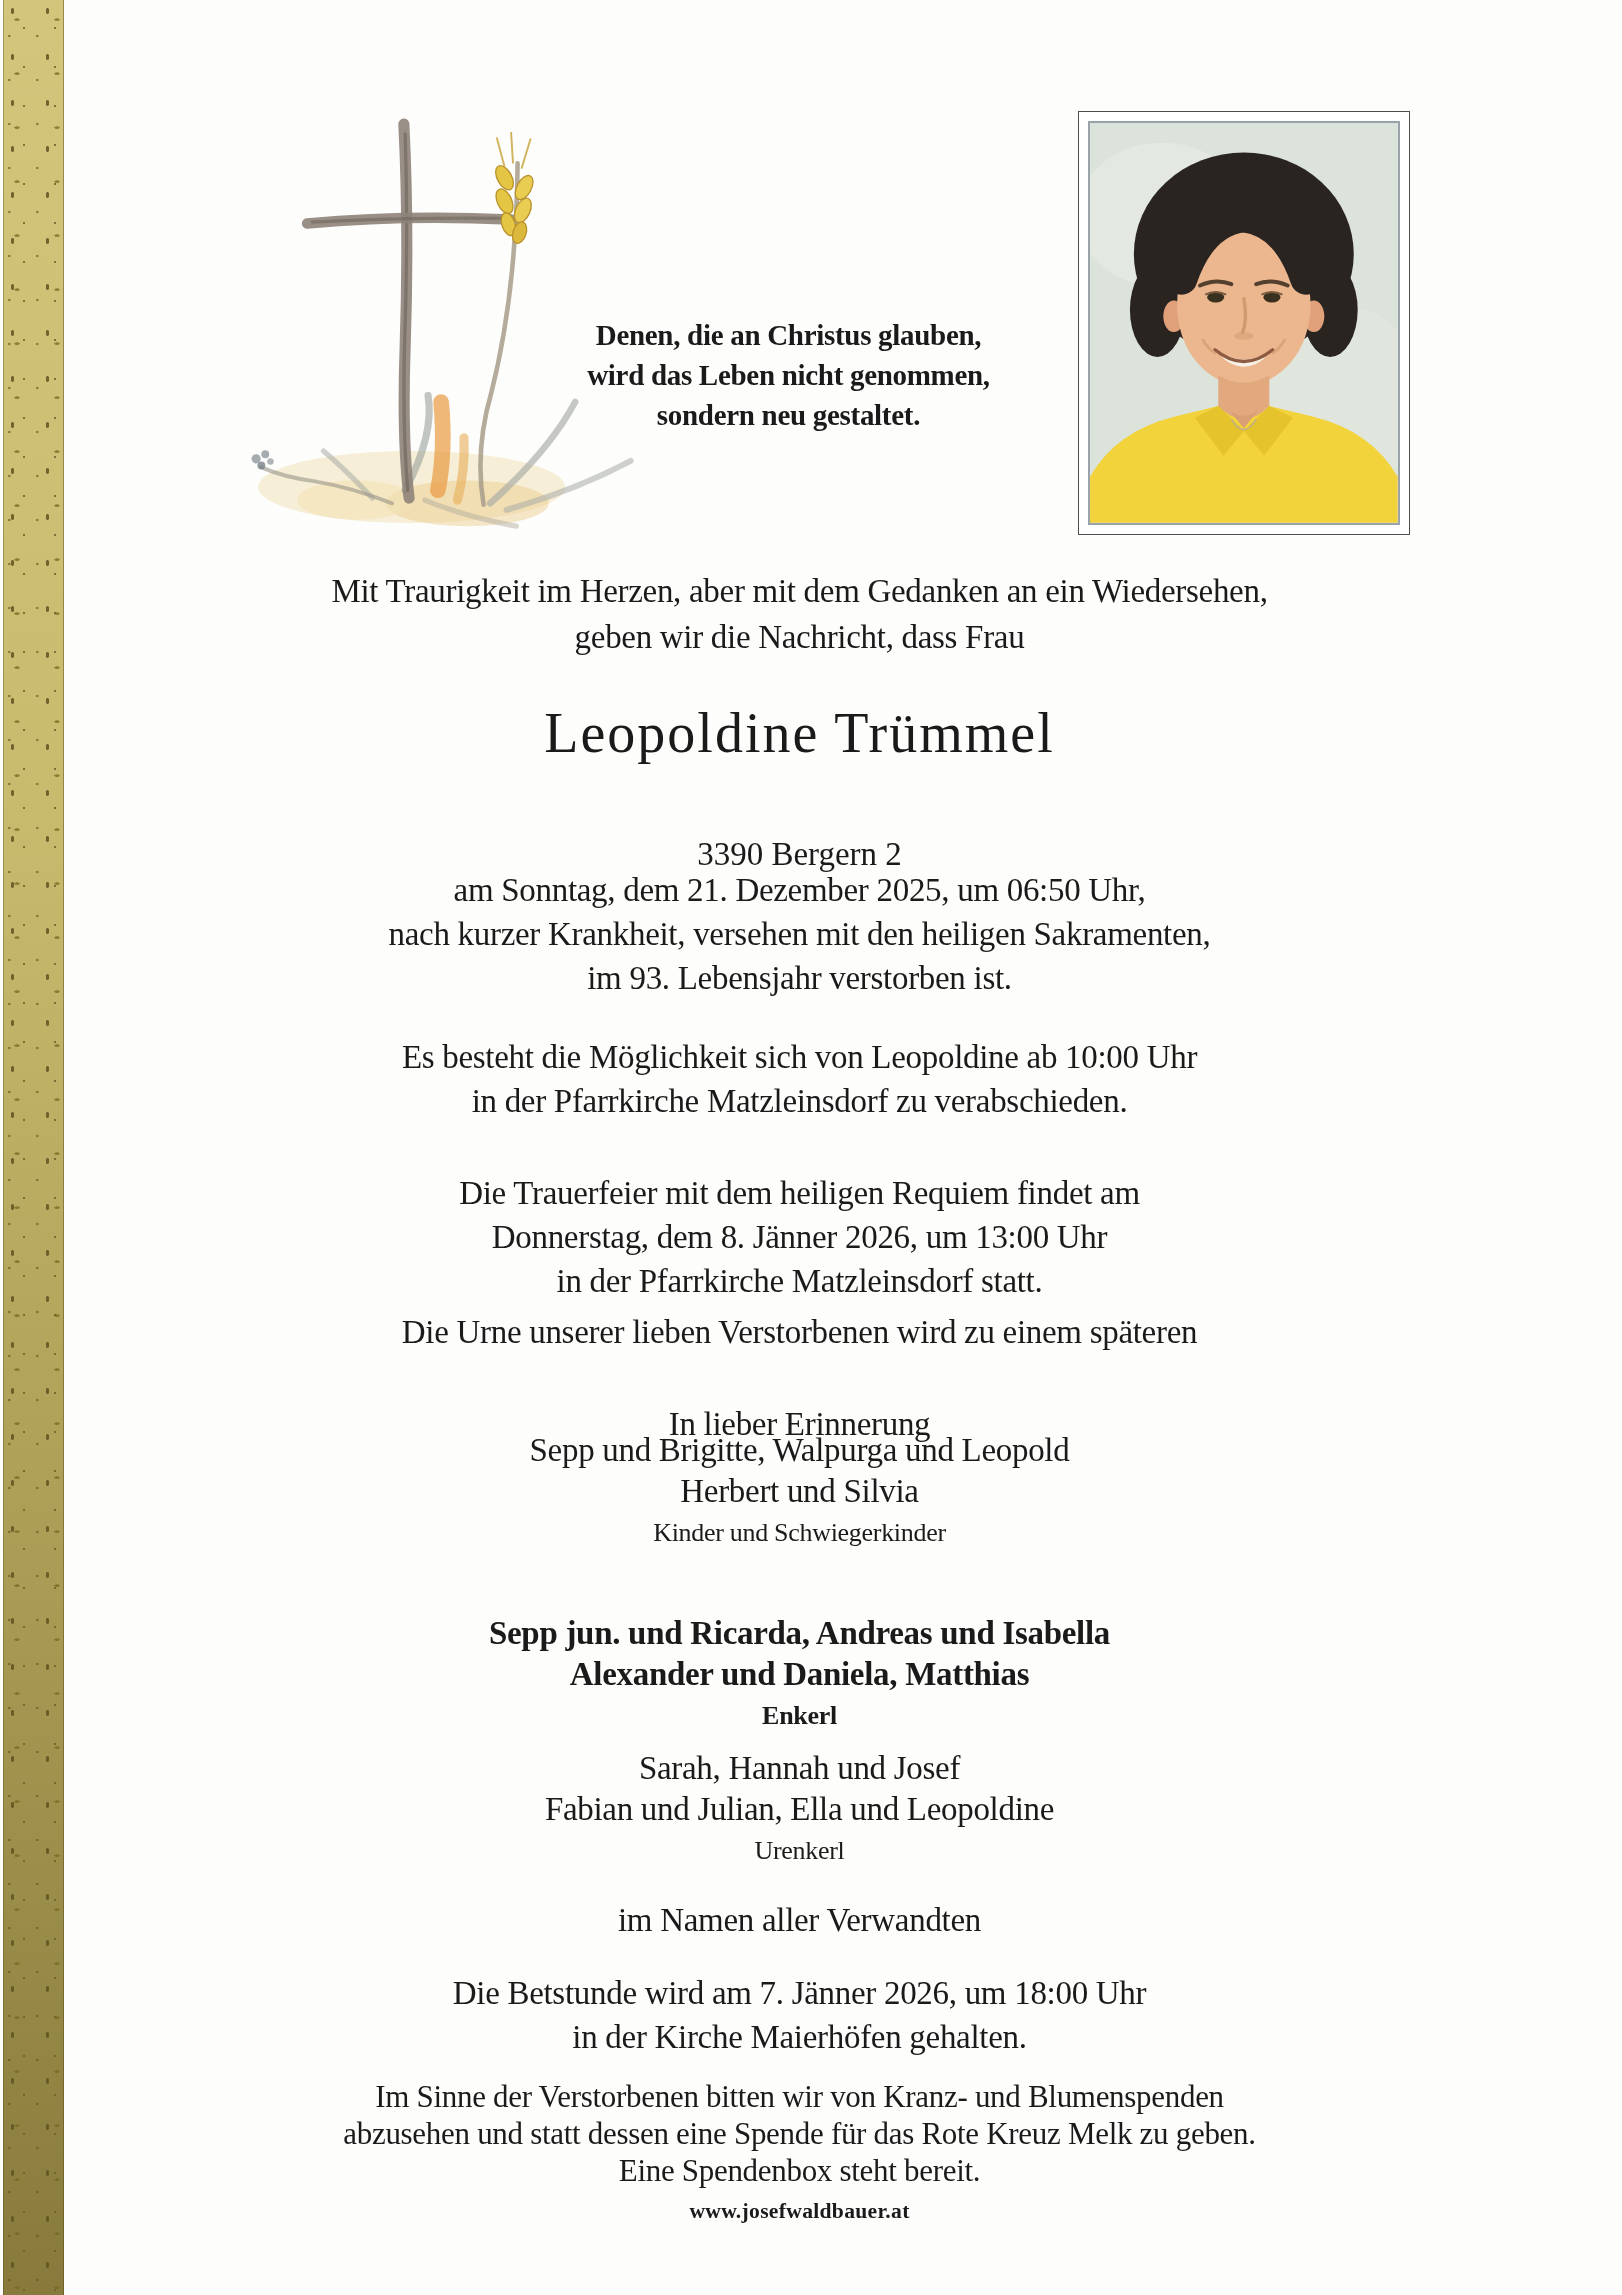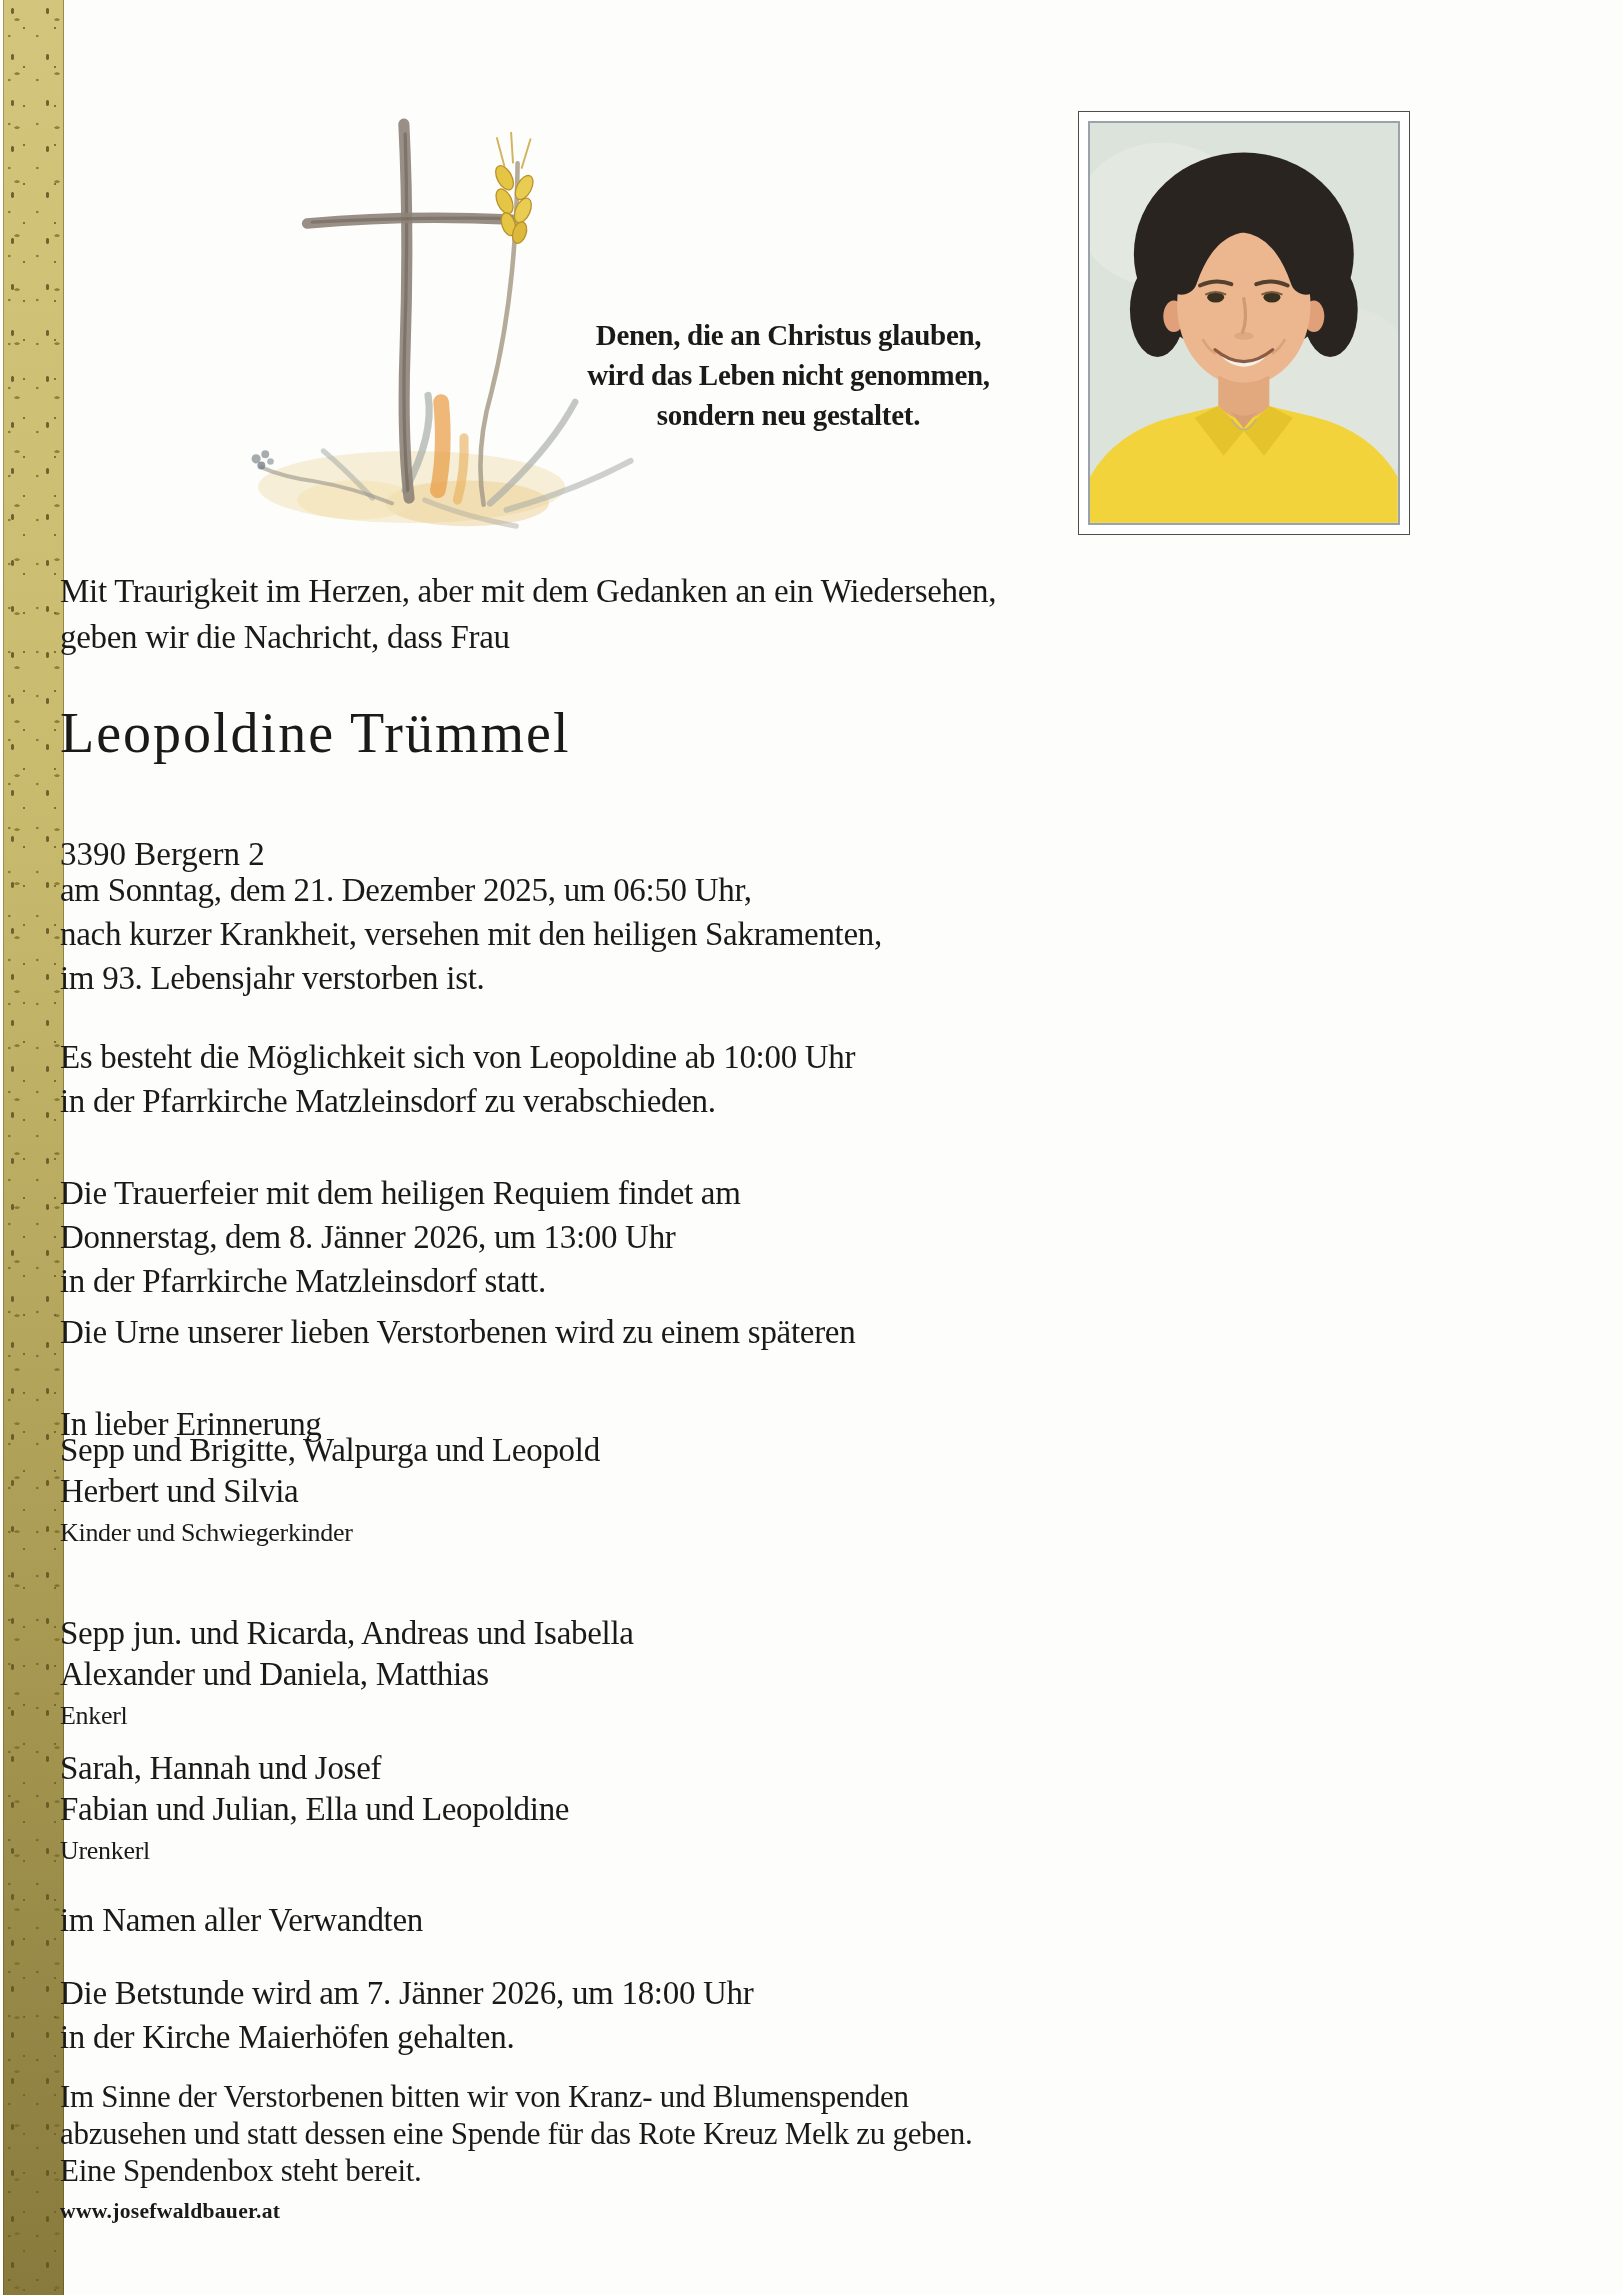--- a/index.html
+++ b/index.html
@@ -20,40 +20,40 @@
       radial-gradient(ellipse 3.3px 5.9px at 8.5px 11px, rgba(95,84,32,.85) 45%, transparent 58%) 0 0/35px 46px,
       radial-gradient(ellipse 2px 2px at 20px 28px, rgba(107,94,40,.8) 45%, transparent 62%) 0 0/31px 39px,
       radial-gradient(ellipse 5.9px 2.6px at 13px 19.6px, rgba(116,103,31,.7) 40%, transparent 56%) 0 0/40px 54px,
       radial-gradient(ellipse 1.3px 3.9px at 26px 6.5px, rgba(86,74,24,.8) 45%, transparent 62%) 0 0/24px 28px,
       radial-gradient(ellipse 2.6px 2.6px at 5.2px 36px, rgba(96,84,30,.6) 45%, transparent 62%) 0 0/28px 44px,
       linear-gradient(180deg,#d3c57b 0%,#c9bb6e 35%,#ab9d55 68%,#877a3c 100%);
     border-right:1.3px solid rgba(80,70,20,.45);
     border-left:0.7px solid rgba(80,70,20,.35);
   }
 
-  .block{position:absolute;left:60px;width:1479px;}
+  .block{position:absolute;left:60px;width:1479px;text-align:center;}
   .line{display:block;}
 
   .quote{position:absolute;left:458px;top:315px;width:661px;text-align:center;
          font-size:29px;line-height:40px;letter-spacing:-0.3px;font-weight:bold;}
 
   .intro{top:568px;font-size:33px;line-height:46px;letter-spacing:-0.3px;}
 
   .deceased-name{top:684px;font-size:56px;letter-spacing:2px;line-height:98px;}
   .deceased-address{top:836px;font-size:33px;}
 
   .para{font-size:33px;line-height:44px;letter-spacing:-0.3px;}
   .p-death{top:868px;}
   .p-farewell{top:1035px;}
   .p-funeral{top:1171px;}
   .p-urn{top:1310px;}
   .p-remembrance{top:1402px;}
 
   .family{font-size:33px;line-height:41px;letter-spacing:-0.3px;}
-  .g1{top:1430px;} .g2{top:1613px;} .g3{top:1748px;}
+  .g1{top:1430px;} .g2{top:1613px;font-weight:bold;} .g3{top:1748px;}
   .role{font-size:26px;line-height:34px;margin-top:3.9px;}
 
   .p-behalf{top:1898px;}
   .p-prayer{top:1971px;}
   .p-donation{top:2078px;font-size:31px;line-height:37px;}
 
   .footer-url{top:2199px;font-size:21.6px;font-weight:700;letter-spacing:0.3px;}
 
   
   .cross-art{position:absolute;left:209px;top:98px;width:510px;height:438px;}

